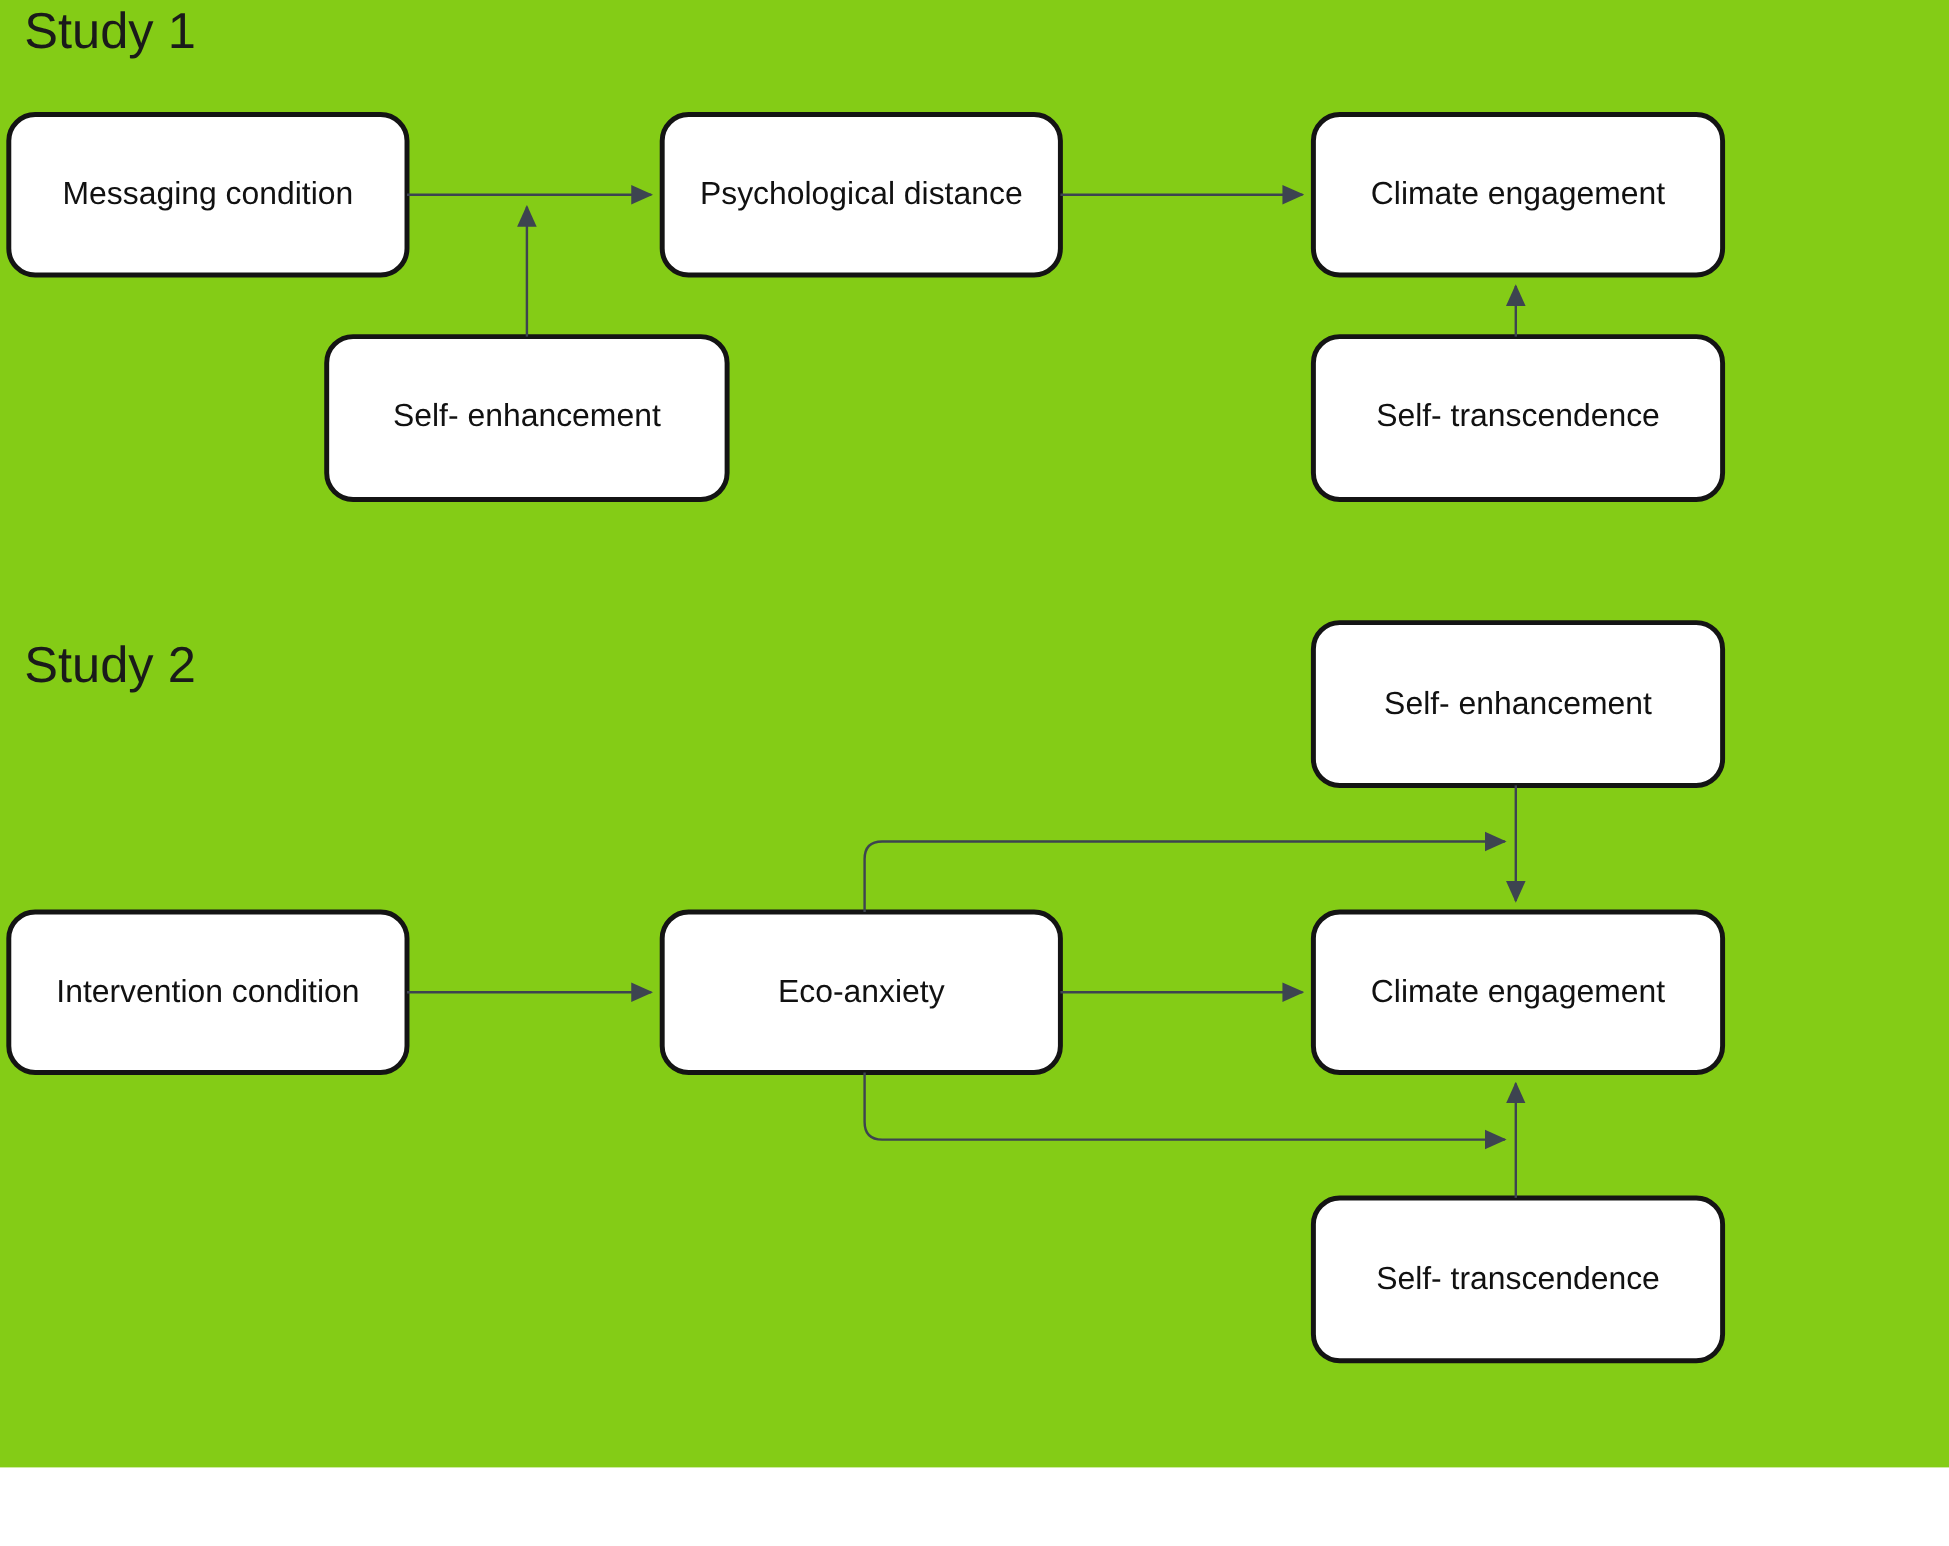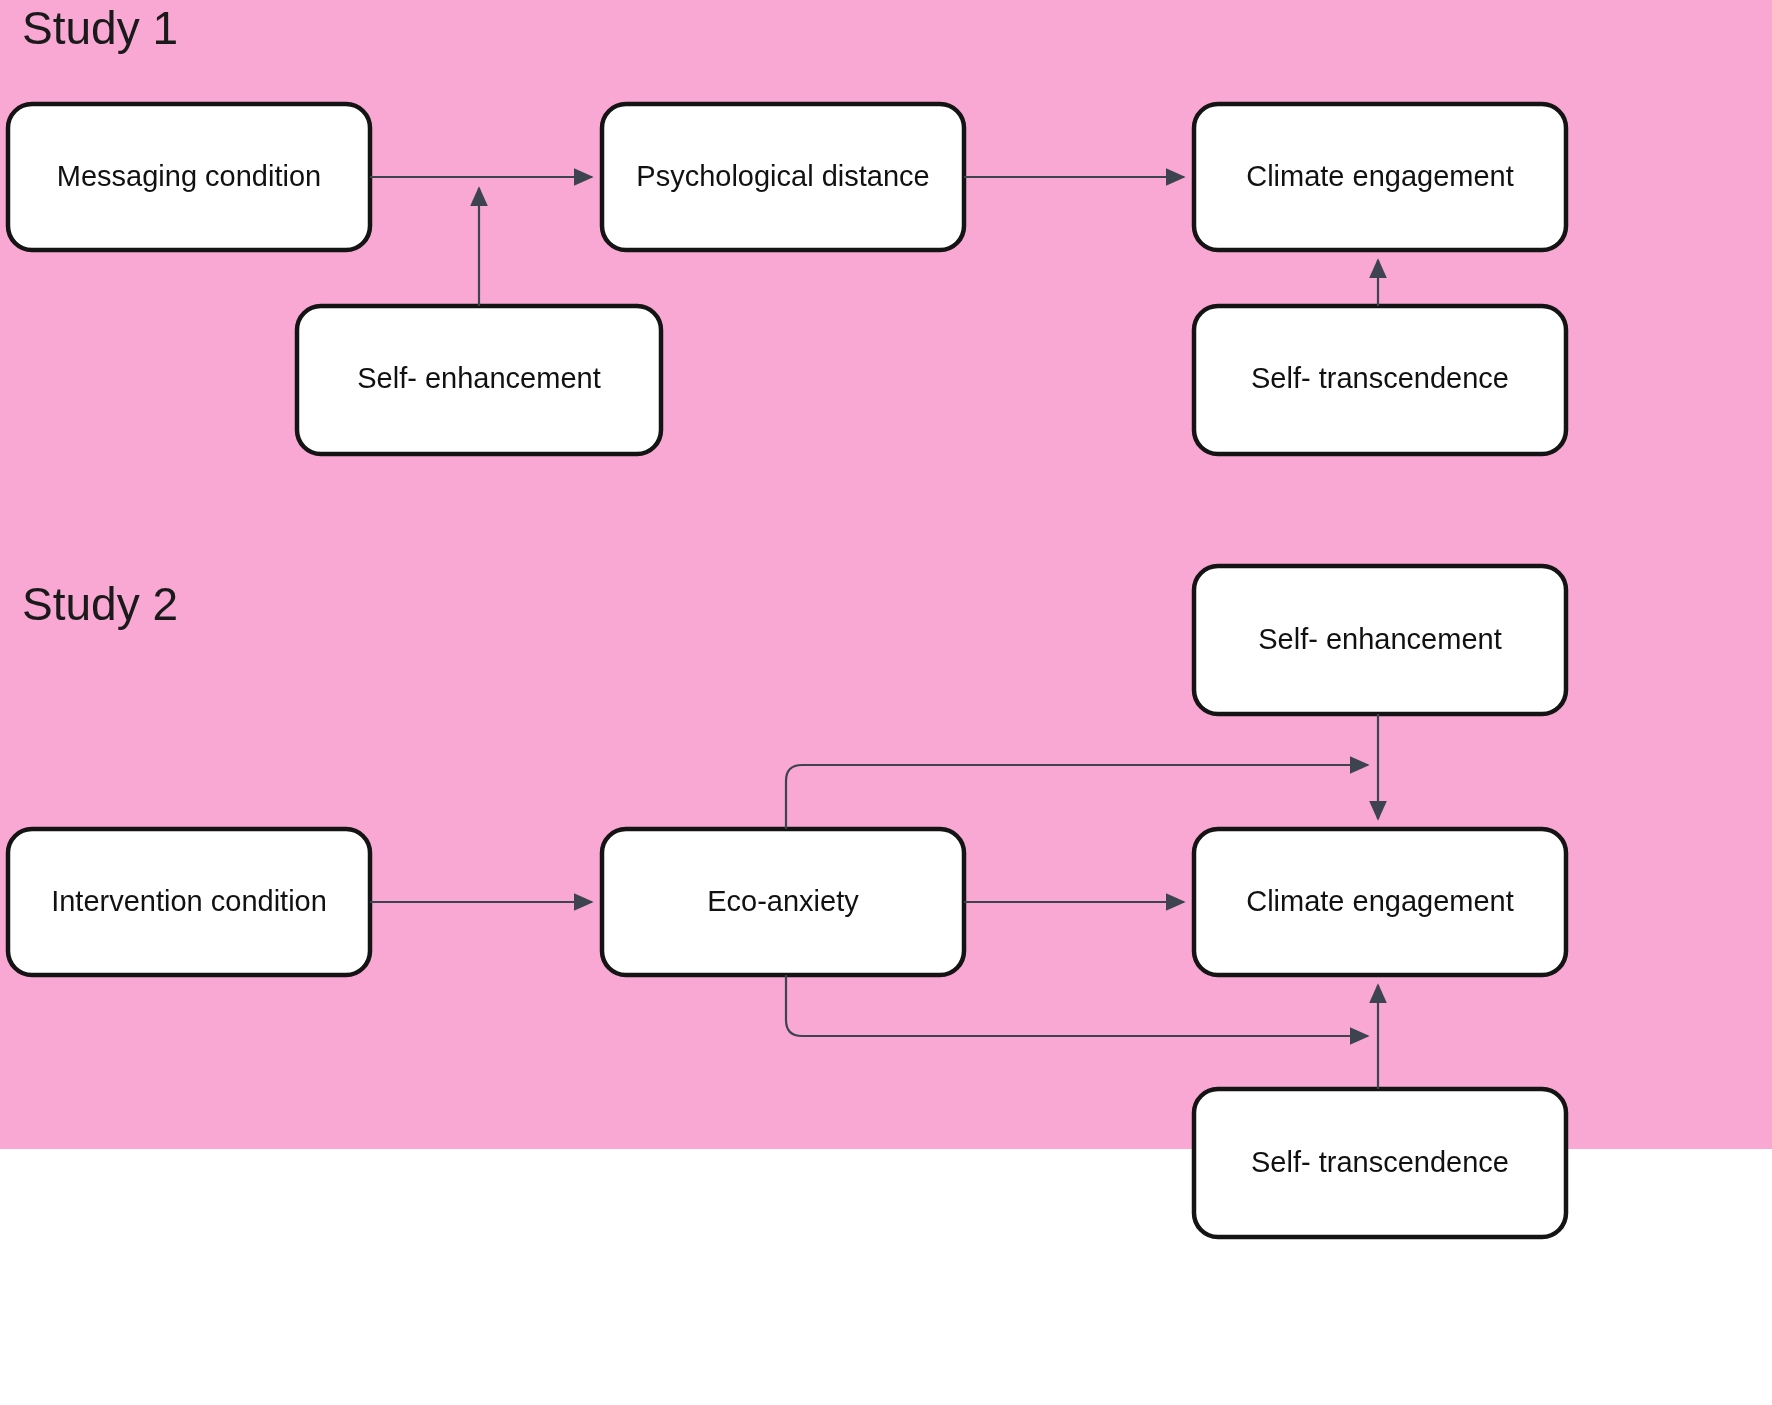--- a/index.html
+++ b/index.html
@@ -10,22 +10,22 @@
   body {
     width: 1772px;
     height: 1405px;
     font-family: "Liberation Sans", sans-serif;
     color: #000000;
     overflow: hidden;
   }
   #diagram-root {
     position: relative;
     width: 1772px;
-    height: 1149px;
-    background: #f9a8d4;
+    height: 1334px;
+    background: #84cc16;
   }
   svg.canvas {
     position: absolute;
     inset: 0;
     width: 1772px;
     height: 1405px;
     display: block;
   }
   .study-title {
     font-size: 46px;

